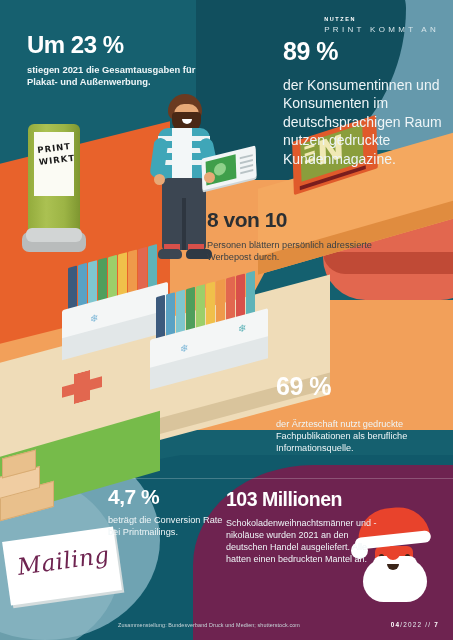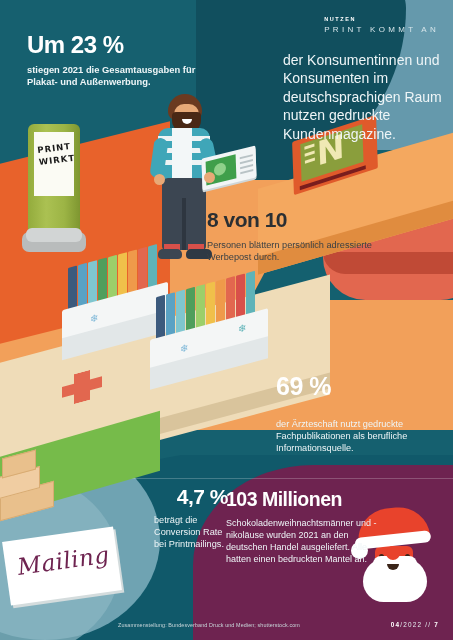--- a/index.html
+++ b/index.html
@@ -133,22 +133,22 @@
 
   #stat-8von10 { left:207px; top:209px; width:170px; }
   #stat-8von10 .num { font-size:21px; color:#2a2f33; }
   #stat-8von10 .desc { font-size:9.2px; color:#3a4044; margin-top:9px; }
 
   #stat-69 { left:276px; top:374px; width:175px; }
   #stat-69 .num { font-size:25px; }
   #stat-69 .desc { font-size:9.2px; margin-top:19px; }
 
   #stat-47 { left:108px; top:486px; width:120px; }
-  #stat-47 .num { font-size:21px;text-align:right; }
-  #stat-47 .desc { font-size:9.2px; margin-top:7px;margin-left:46px; }
+  #stat-47 .num { font-size:21px; }
+  #stat-47 .desc { font-size:9.2px; margin-top:7px; }
 
   #stat-103 { left:226px; top:490px; width:160px; }
   #stat-103 .num { font-size:19.5px; }
   #stat-103 .desc { font-size:9px; margin-top:7px; line-height:1.36; }
 
   
   .column { position:absolute; left:22px; top:124px; width:64px; height:132px; }
   .col-body {
     position:absolute; left:6px; top:0; width:52px; height:112px;
     background:linear-gradient(90deg,#93ab3c 0%,#abc152 35%,#9cb445 70%,#7e9630 100%);
@@ -540,20 +540,21 @@
     <span class="k1">NUTZEN</span>
     <span class="k2">PRINT KOMMT AN</span>
   </div>
 
   <div class="stat" id="stat-um7">
     <div class="num">Um 23 %</div>
     <div class="desc">stiegen 2021 die Gesamtausgaben für Plakat- und Außenwerbung.</div>
   </div>
 
   <div class="stat" id="stat-89">
+    <div class="num">89 %</div>
     <div class="desc">der Konsumentinnen und Konsumenten im deutschsprachigen Raum nutzen gedruckte Kundenmagazine.</div>
   </div>
 
   <div class="stat" id="stat-8von10">
     <div class="num">8 von 10</div>
     <div class="desc">Personen blättern persönlich adressierte Werbepost durch.</div>
   </div>
 
   <div class="stat" id="stat-69">
     <div class="num">69 %</div>

